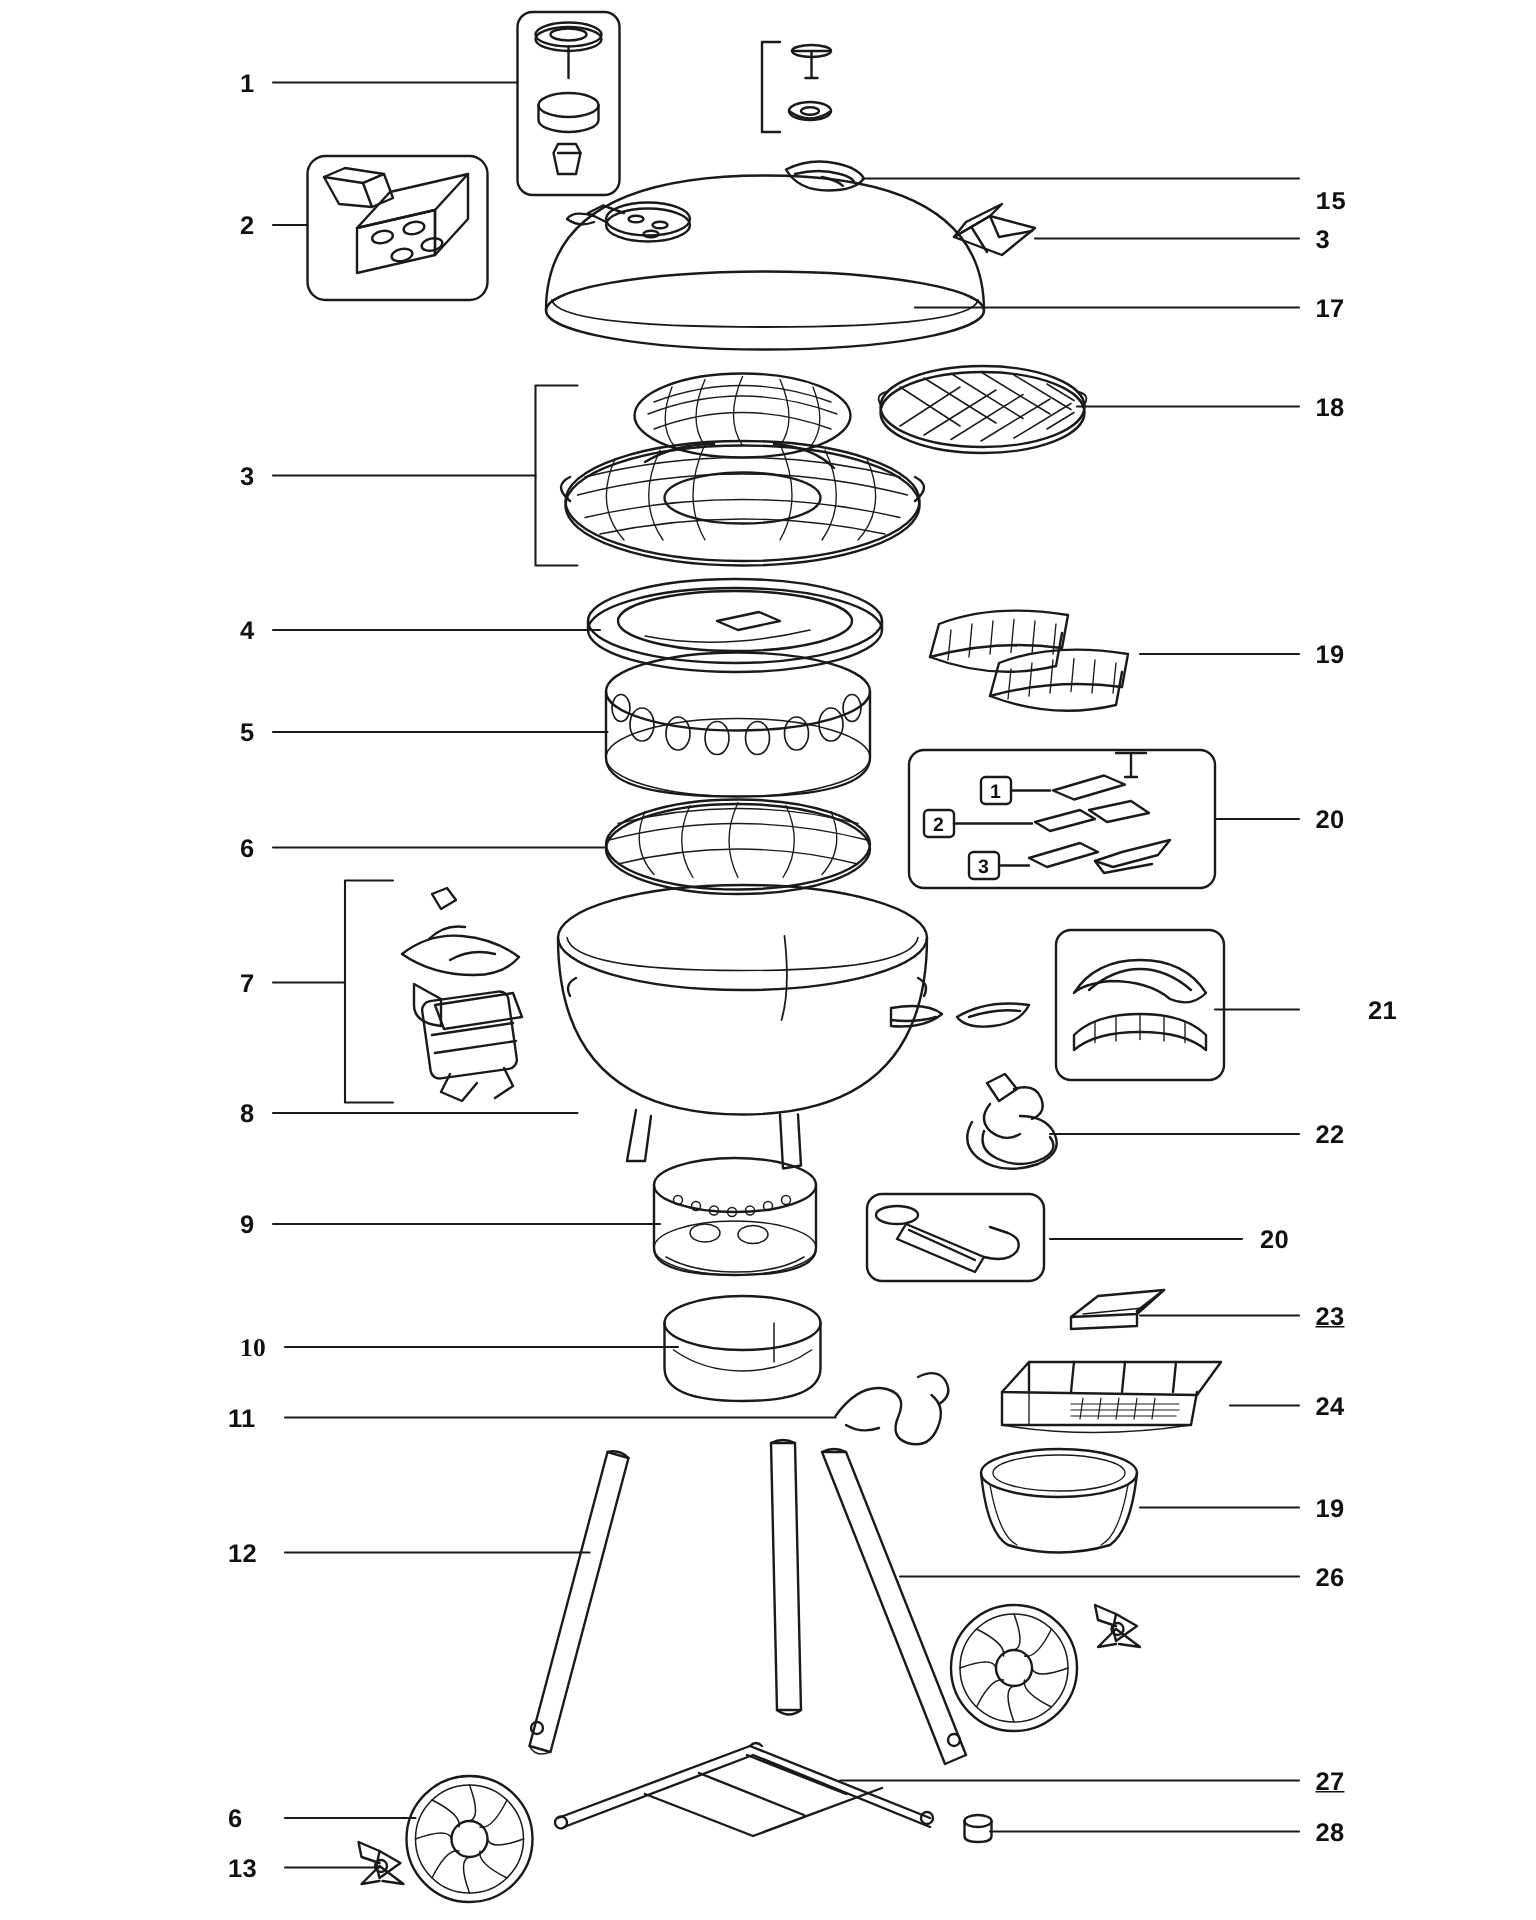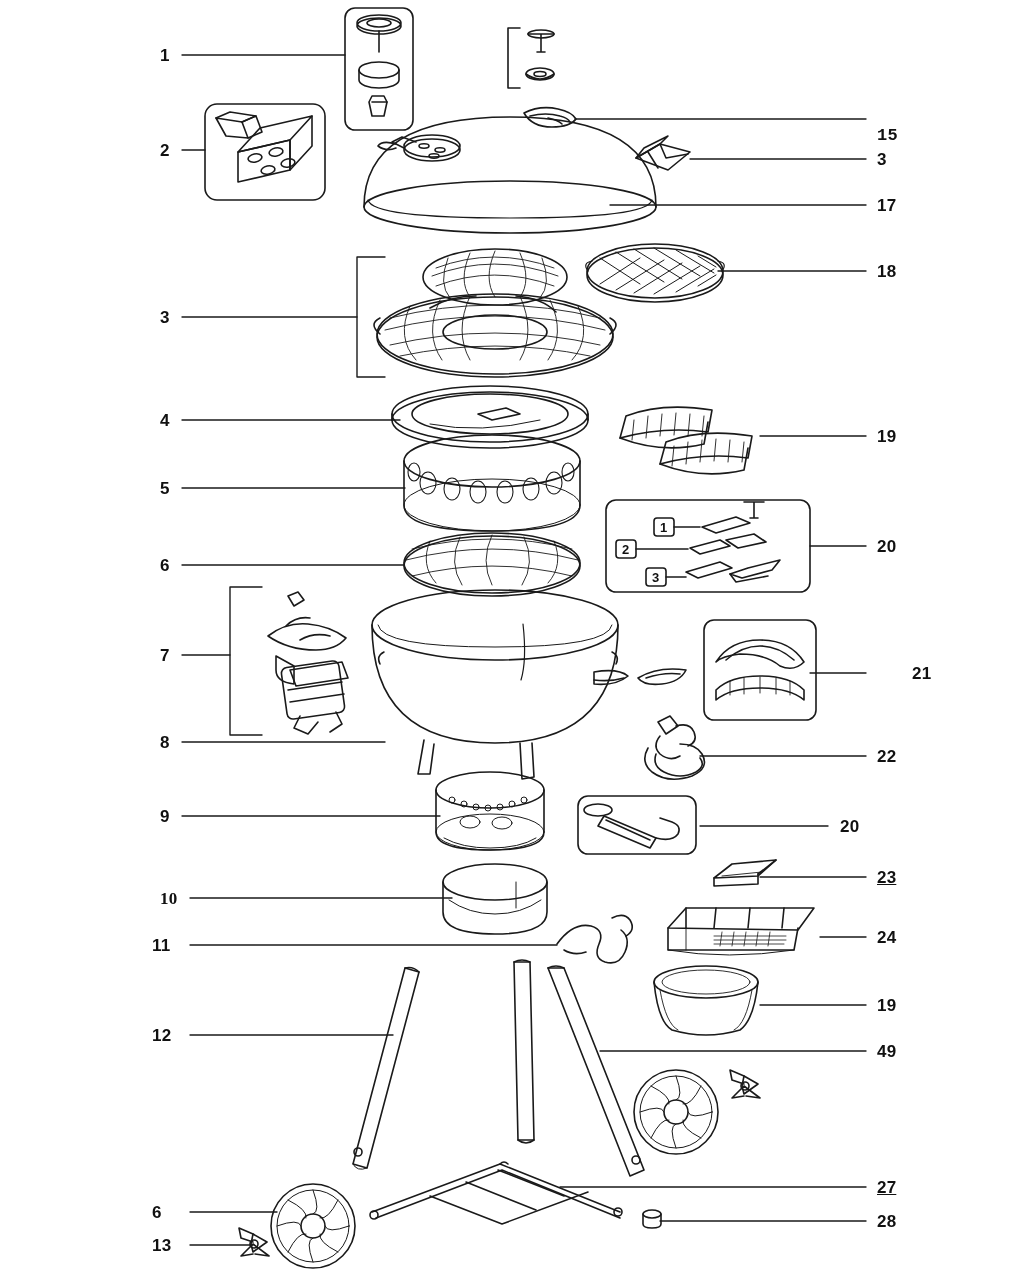--- a/index.html
+++ b/index.html
@@ -417,21 +417,21 @@
 <div class="lbl" style="left:877px;top:196px;">17</div>
 <div class="lbl" style="left:877px;top:262px;">18</div>
 <div class="lbl" style="left:877px;top:427px;">19</div>
 <div class="lbl" style="left:877px;top:537px;">20</div>
 <div class="lbl" style="left:912px;top:664px;">21</div>
 <div class="lbl" style="left:877px;top:747px;">22</div>
 <div class="lbl" style="left:840px;top:817px;">20</div>
 <div class="lbl" style="left:877px;top:868px;text-decoration:underline;">23</div>
 <div class="lbl" style="left:877px;top:928px;text-align:center;">24</div>
 <div class="lbl" style="left:877px;top:996px;">19</div>
-<div class="lbl" style="left:877px;top:1042px;">49</div>
+<div class="lbl" style="left:877px;top:1042px;">26</div>
 <div class="lbl" style="left:877px;top:1178px;text-decoration:underline;">27</div>
 <div class="lbl" style="left:877px;top:1212px;">28</div>
 
 <div class="boxnum" style="left:660px;top:520px;">1</div>
 <div class="boxnum" style="left:622px;top:542px;">2</div>
 <div class="boxnum" style="left:652px;top:570px;">3</div>
 
 </div>
 
 </body></html>

